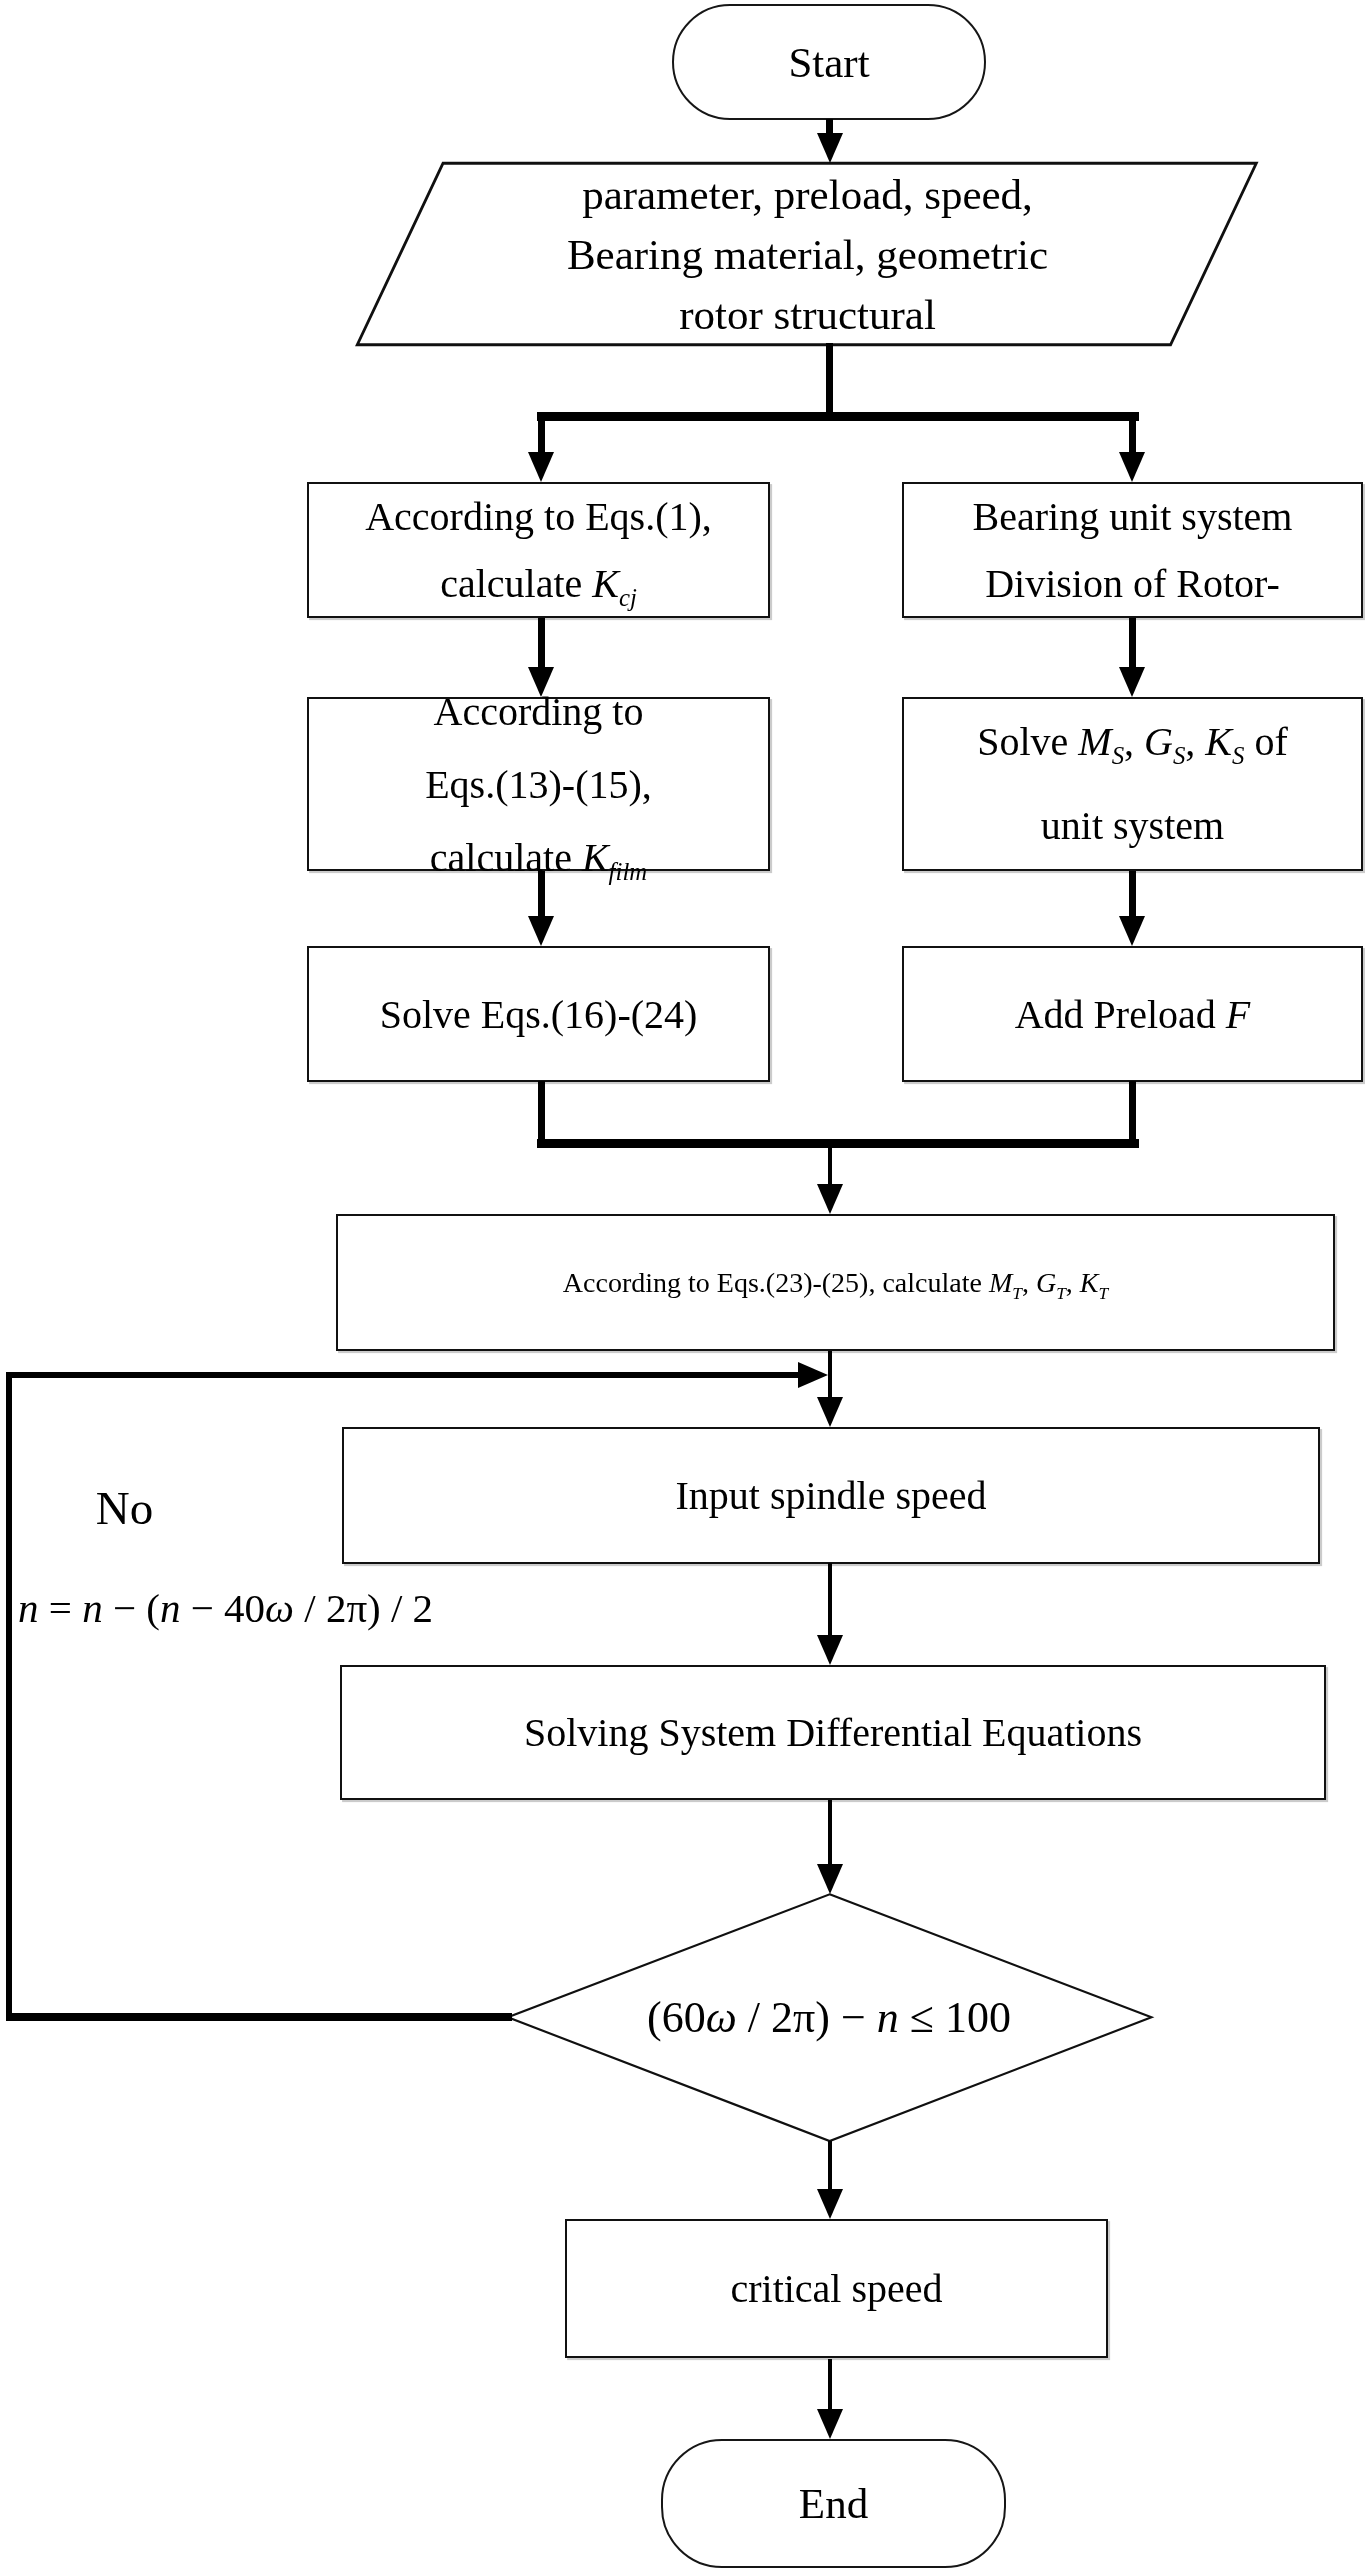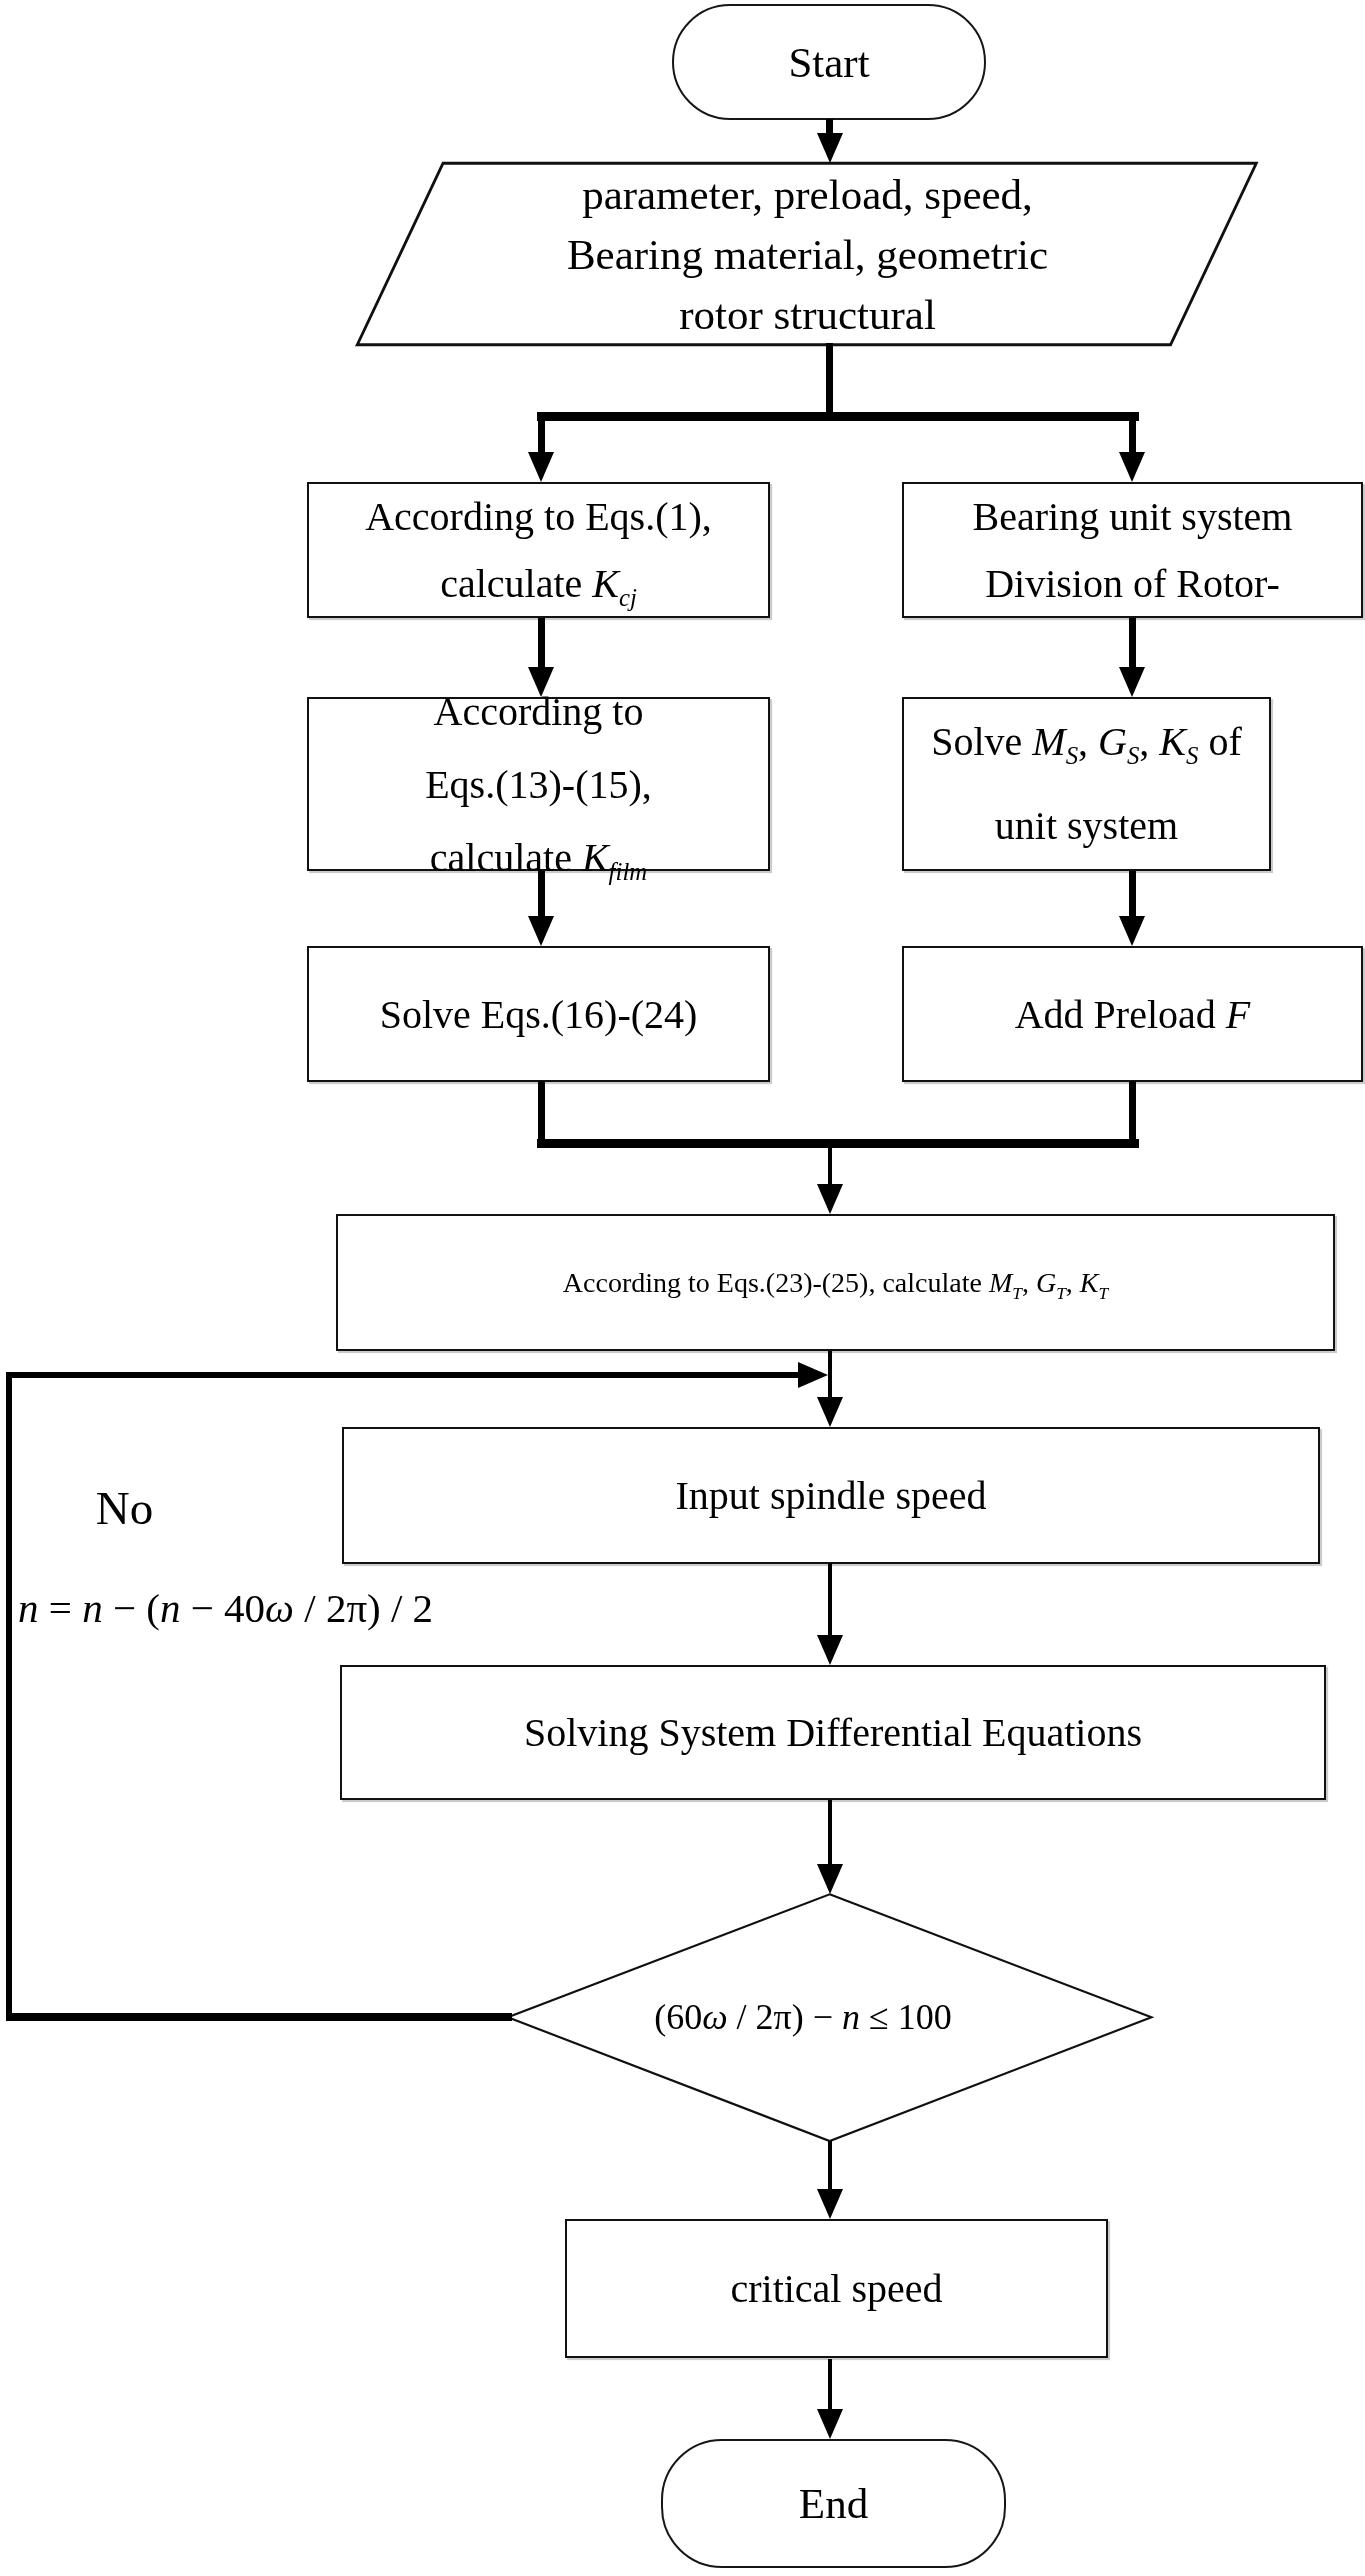--- a/index.html
+++ b/index.html
@@ -66,21 +66,21 @@
       <div class="tline"><span>Bearing unit system</span></div>
       <div class="tline"><span>Division of Rotor-</span></div>
     </div>
 
   <div class="node rect" style="left:307px;top:697px;width:463px;height:174px;font-size:40px;line-height:57px;">
       <div class="tline"><span>According to</span></div>
       <div class="tline"><span>Eqs.(13)-(15),</span></div>
       <div class="tline"><span>calculate </span><span class="it">K</span><sub class="it">film</sub></div>
     </div>
 
-  <div class="node rect" style="left:902px;top:697px;width:369px;height:174px;font-size:40px;line-height:68px;">
+  <div class="node rect" style="left:902px;top:697px;width:461px;height:174px;font-size:40px;line-height:68px;">
       <div class="tline"><span>Solve </span><span class="it">M</span><sub class="it">S</sub><span>, </span><span class="it">G</span><sub class="it">S</sub><span>, </span><span class="it">K</span><sub class="it">S</sub><span> of</span></div>
       <div class="tline"><span>unit system</span></div>
     </div>
 
   <div class="node rect" style="left:307px;top:946px;width:463px;height:136px;font-size:40px;">
       <div class="tline"><span>Solve Eqs.(16)-(24)</span></div>
     </div>
 
   <div class="node rect" style="left:902px;top:946px;width:461px;height:136px;font-size:40px;">
       <div class="tline"><span>Add Preload </span><span class="it">F</span></div>
@@ -90,21 +90,21 @@
       <div class="tline"><span>According to Eqs.(23)-(25), calculate </span><span class="it">M</span><sub class="it">T</sub><span>, </span><span class="it">G</span><sub class="it">T</sub><span>, </span><span class="it">K</span><sub class="it">T</sub></div>
     </div>
 
   <div class="node rect" style="left:342px;top:1427px;width:978px;height:137px;font-size:40px;">Input spindle speed</div>
 
   <div class="node rect" style="left:340px;top:1665px;width:986px;height:135px;font-size:40px;">Solving System Differential Equations</div>
 
   <svg style="left:500px;top:1887px;" width="665" height="262" viewBox="0 0 930 366">
     <polygon points="461,10 911,182 461,355 11,182" fill="#ffffff" stroke="#101010" stroke-width="3"></polygon>
   </svg>
-  <div class="node plain" style="left:517px;top:1960px;width:572px;height:114px;font-size:36px;">
+  <div class="node plain" style="left:543px;top:1960px;width:572px;height:114px;font-size:44px;">
       <div class="tline"><span>(60</span><span class="it">ω</span><span> / 2π) − </span><span class="it">n</span><span> ≤ 100</span></div>
     </div>
 
   <div class="node rect" style="left:565px;top:2219px;width:543px;height:139px;font-size:40px;line-height:60px;">
       <div class="tline"><span>critical speed</span></div>
     </div>
 
   <div class="node terminator" style="left:661px;top:2439px;width:345px;height:129px;font-size:43px;">End</div>
 
   <div class="node plain" style="left:71px;top:1474px;width:107px;height:68px;font-size:47px;">No</div>

